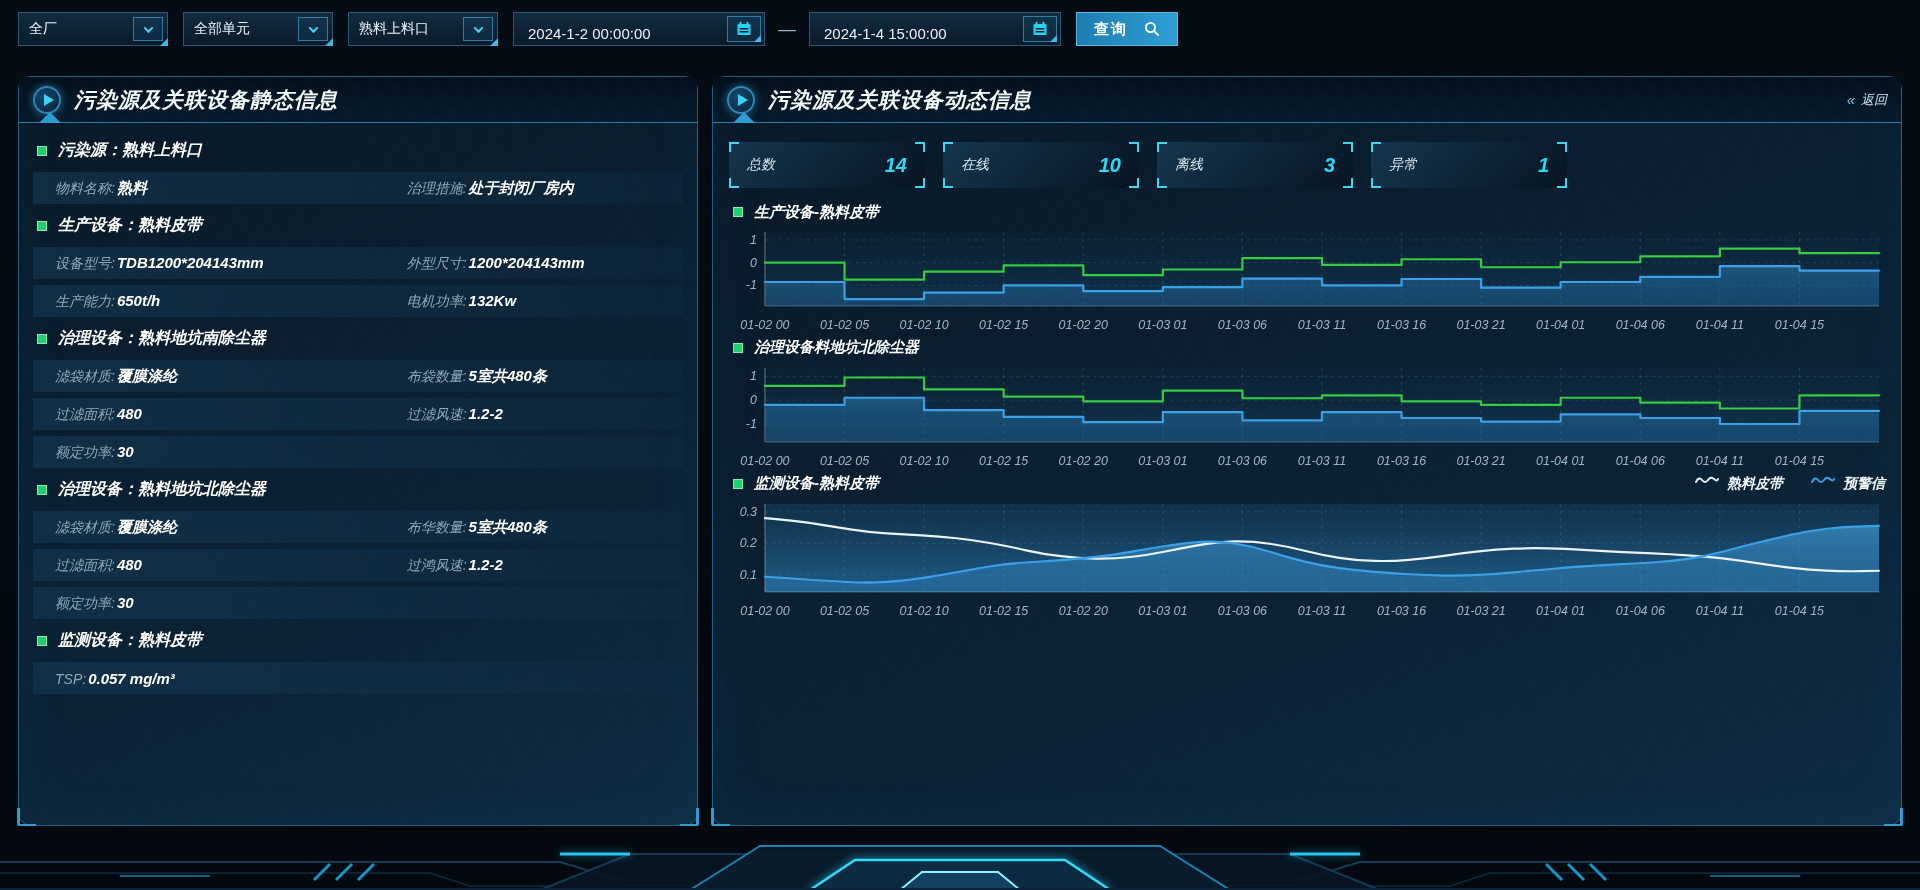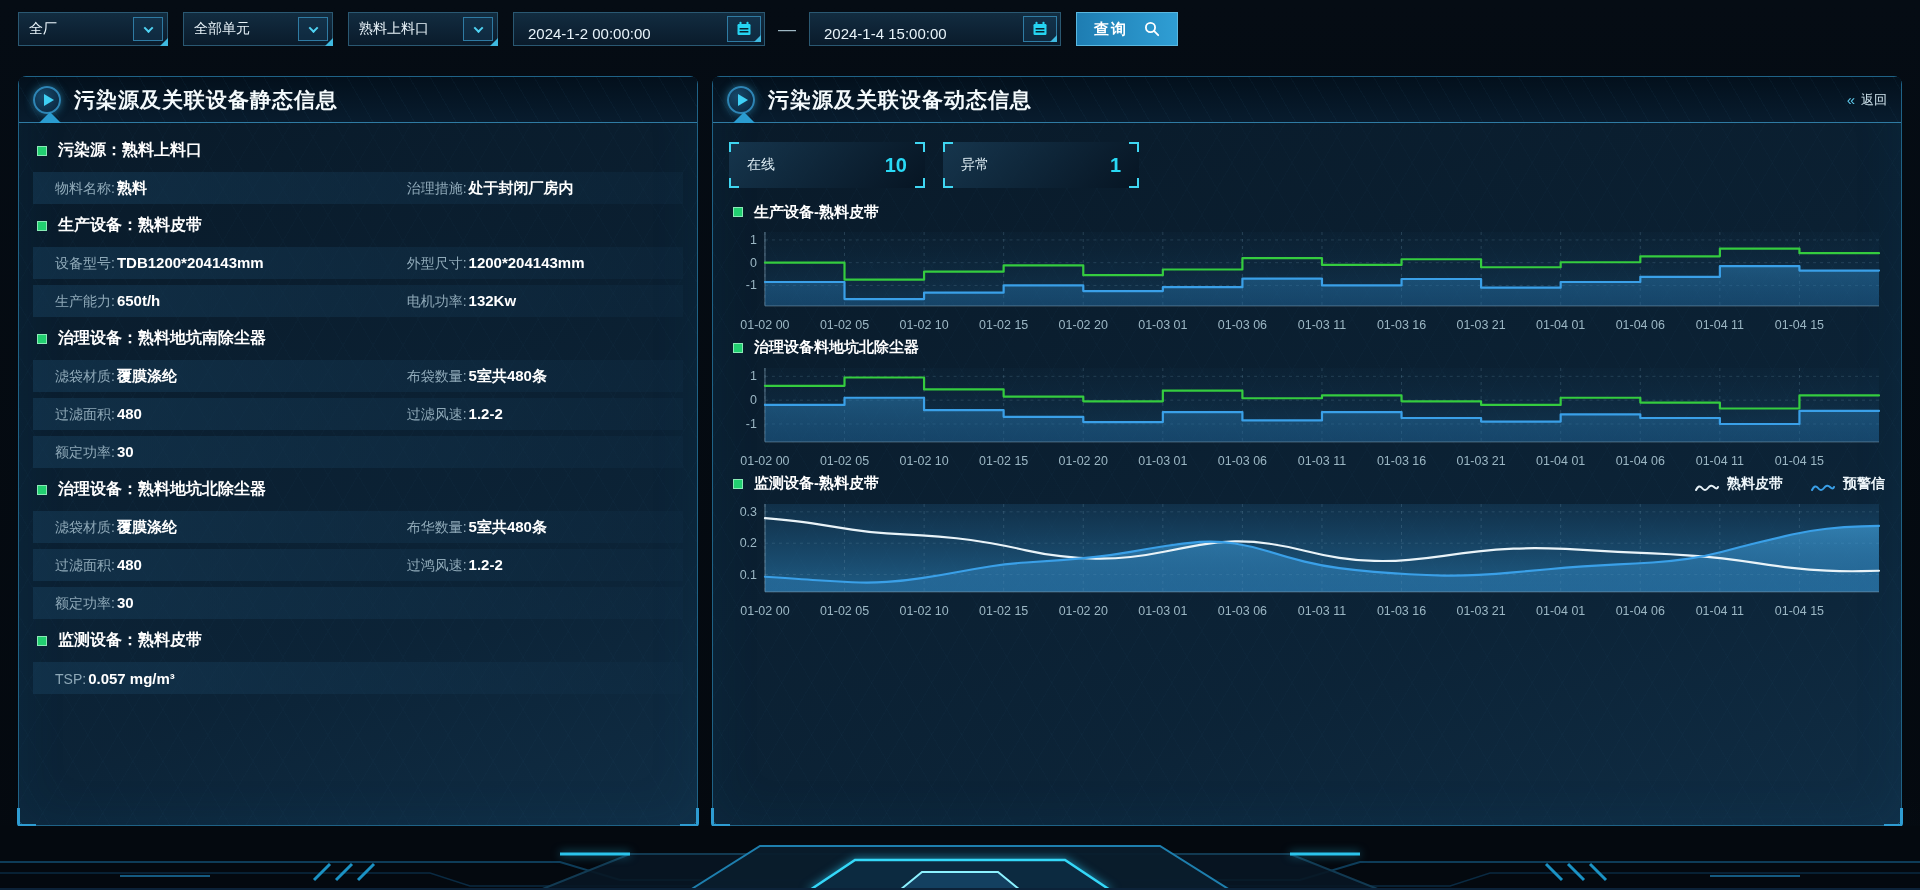--- a/index.html
+++ b/index.html
@@ -34,26 +34,27 @@
     display:flex; align-items:center; justify-content:center; cursor:pointer; }
   .cal-btn::after { content:""; position:absolute; right:-1px; bottom:-1px; width:0; height:0;
     border-left:7px solid transparent; border-bottom:7px solid #3fb9e0; }
   .dash { color:#9fb8c4; font-size:18px; margin:0 -2px; }
   .search-btn { width:102px; height:34px; border:1px solid #5ab8e0; cursor:pointer;
     background:linear-gradient(90deg,#1e7db2,#2f9ed4);
     display:flex; align-items:center; justify-content:center; gap:16px;
     color:#fff; font-size:15px; font-weight:bold; letter-spacing:2px; }
   
   .panels { display:flex; gap:14px; margin-top:26px; padding:0 18px; height:750px; }
-  .panel { position:relative; border:1px solid #1f6286; border-radius:8px;
+  .panel { position:relative; border:1px solid #1f6286; border-radius:13px;
     background:
       repeating-linear-gradient(60deg, rgba(50,110,150,0.035) 0 1px, transparent 1px 26px),
       repeating-linear-gradient(-60deg, rgba(50,110,150,0.035) 0 1px, transparent 1px 26px),
       linear-gradient(160deg, rgba(9,26,41,0.97) 0%, rgba(12,36,56,0.97) 70%, rgba(16,46,70,0.97) 100%);
     box-shadow: inset 0 0 50px rgba(20,90,130,0.12);
+    font-style: italic;
   }
   .panel::before, .panel::after { content:""; position:absolute; bottom:-2px; width:16px; height:16px; }
   .panel::before { left:-2px; border-left:3px solid #2e9cd2; border-bottom:3px solid #2e9cd2; border-radius:0 0 0 4px;}
   .panel::after  { right:-2px; border-right:3px solid #2e9cd2; border-bottom:3px solid #2e9cd2; border-radius:0 0 4px 0;}
   .panel.left { width:680px; flex:none; }
   .panel.right { flex:1; }
   .panel-title { height:46px; display:flex; align-items:center; gap:13px; padding:0 14px;
     background:
       repeating-linear-gradient(60deg, rgba(60,130,170,0.05) 0 1px, transparent 1px 18px),
       linear-gradient(180deg,#03101c,#081c2e);
@@ -92,21 +93,21 @@
   .stat i { position:absolute; width:10px; height:10px; border:0 solid #3fd6f2; }
   .stat i.tl { left:0; top:0; border-left-width:2px; border-top-width:2px; }
   .stat i.tr { right:0; top:0; border-right-width:2px; border-top-width:2px; }
   .stat i.bl { left:0; bottom:0; border-left-width:2px; border-bottom-width:2px; }
   .stat i.br { right:0; bottom:0; border-right-width:2px; border-bottom-width:2px; }
   .chart-block { }
   .chart-head { display:flex; align-items:center; gap:11px; height:28px;
     font-size:15px; font-weight:bold; color:#fff; padding-left:4px; }
   .legend { margin-left:auto; display:flex; gap:28px; align-items:center;
     font-size:14px; font-weight:bold; color:#eef6fa; }
-  .legend-item { display:flex; align-items:flex-end; gap:8px; cursor:pointer; }
+  .legend-item { display:flex; align-items:flex-start; gap:8px; cursor:pointer; }
   .chart-wrap svg { display:block; width:100%; height:auto; }
   svg text.tick { font-size:12.5px; fill:#9cb7c4; font-weight:normal; }
   
   .deco { height:64px; width:1920px; position:relative; }
   .deco svg { display:block; }
 </style>
 </head>
 <body>
 <div class="page">
 
@@ -291,22 +292,38 @@
           <span>返回</span>
         </span>
       </div>
       <div class="right-body">
         <div class="stats" id="stats-row">
             <div class="stat">
               <i class="tl"></i>
               <i class="tr"></i>
               <i class="bl"></i>
               <i class="br"></i>
+              <span class="lbl">总数</span>
+              <span class="num">14</span>
+            </div>
+            <div class="stat">
+              <i class="tl"></i>
+              <i class="tr"></i>
+              <i class="bl"></i>
+              <i class="br"></i>
               <span class="lbl">在线</span>
               <span class="num">10</span>
+            </div>
+            <div class="stat">
+              <i class="tl"></i>
+              <i class="tr"></i>
+              <i class="bl"></i>
+              <i class="br"></i>
+              <span class="lbl">离线</span>
+              <span class="num">3</span>
             </div>
             <div class="stat">
               <i class="tl"></i>
               <i class="tr"></i>
               <i class="bl"></i>
               <i class="br"></i>
               <span class="lbl">异常</span>
               <span class="num">1</span>
             </div>
           </div>

